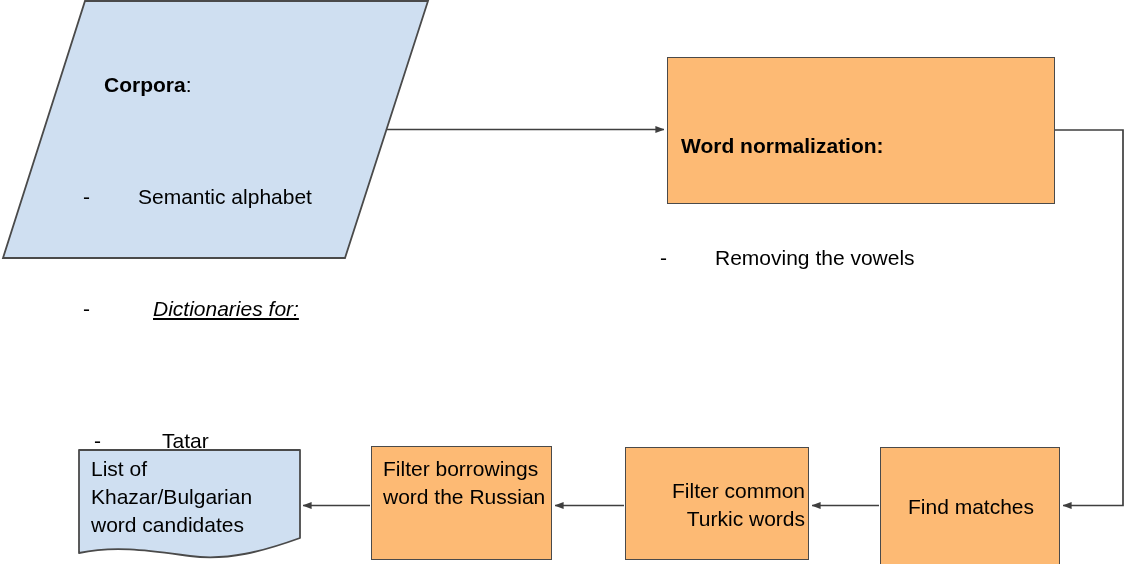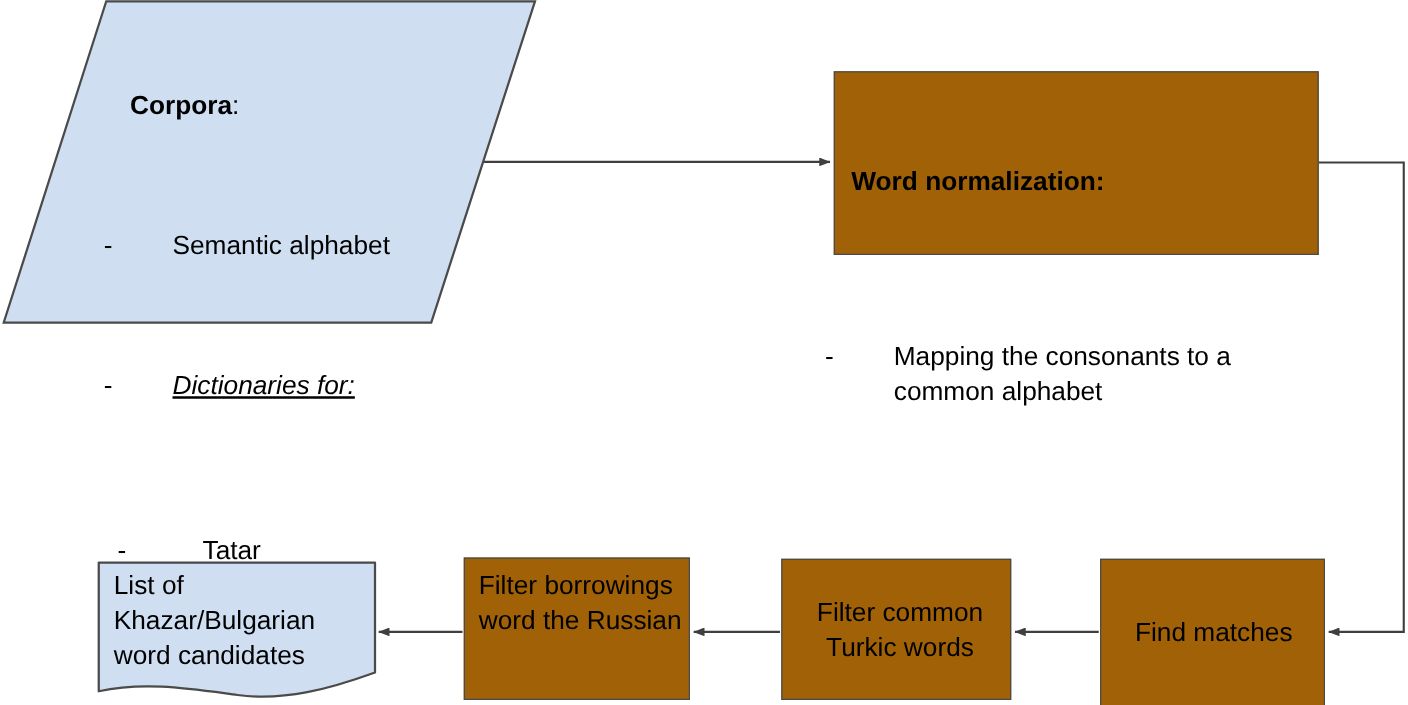--- a/index.html
+++ b/index.html
@@ -39,21 +39,21 @@
     position: absolute;
     box-sizing: border-box;
     color: #000000;
     font-size: 21px;
     line-height: 28px;
     white-space: pre-wrap;
   }
   .rect-box {
     position: absolute;
     box-sizing: border-box;
-    background: #a16207;
+    background: #fdba74;
     border: 1.6px solid #4a4a4a;
   }
 
   
   #node-corpora { left: 0px; top: 0px; width: 430px; height: 262px; }
   #node-corpora .node-text {
     left: 104px; top: 15px; width: 300px;
   }
 
   
@@ -66,40 +66,40 @@
     left: 0px; top: 0px; width: 180px; height: 118px;
     display: flex; align-items: center; justify-content: center;
     text-align: center;
   }
 
   
   #node-filterturkic { left: 625px; top: 447px; width: 184px; height: 113px; }
   #node-filterturkic .node-text {
     left: 9px; top: 0px; width: 170px; height: 113px;
     display: flex; align-items: center; justify-content: flex-start;
-    text-align: center;
+    text-align: right;
   }
 
   
   #node-filterborrow { left: 371px; top: 446px; width: 181px; height: 114px; }
   #node-filterborrow .node-text { left: 11px; top: 8px; width: 165px; }
 
   
   #node-wordlist { left: 78px; top: 449px; width: 225px; height: 112px; }
   #node-wordlist .node-text { left: 13px; top: 6px; width: 210px; }
 
   .bullet-row {
     display: block;
   }
   .b-title { font-weight: bold; }
   .dash-1 { display: inline-block; width: 34px; padding-left: 13px; box-sizing: border-box; }
   .dash-2 { display: inline-block; width: 58px; padding-left: 48px; box-sizing: border-box; }
   .hang-1 { display: block; padding-left: 34px; text-indent: -34px; }
   .hang-2 { display: block; padding-left: 58px; text-indent: -58px; margin-top: 20px; }
-  .ital-ul { font-style: italic; text-decoration: underline; }
+  .ital-ul { font-style: italic; text-decoration: underline; margin-left: 15px; }
 </style>
 </head>
 <body>
 
 <div id="canvas">
 
   <svg id="edges" width="1126" height="564" viewBox="0 0 1126 564">
     <defs>
       <marker id="arrowhead" markerWidth="9" markerHeight="7" refX="8.6" refY="3.5" orient="auto" markerUnits="userSpaceOnUse">
         <path d="M0,0 L9,3.5 L0,7 z" fill="#3f3f3f"></path>
@@ -135,22 +135,22 @@
       
 
       
     </div>
   </div>
 
   <div class="node rect-box" id="node-wordnorm">
     <div class="node-text">
       <span class="bullet-row b-title">Word normalization:</span>
 
+      <span class="hang-1"><span class="dash-1">-</span><span>Removing the vowels</span></span>
 
-      <span class="hang-1"><span class="dash-1">-</span><span>Mapping the consonants to a common alphabet</span></span>
     </div>
   </div>
 
   <div class="node rect-box" id="node-findmatches">
     <div class="node-text">Find matches</div>
   </div>
 
   <div class="node rect-box" id="node-filterturkic">
     <div class="node-text">Filter common Turkic words</div>
   </div>

